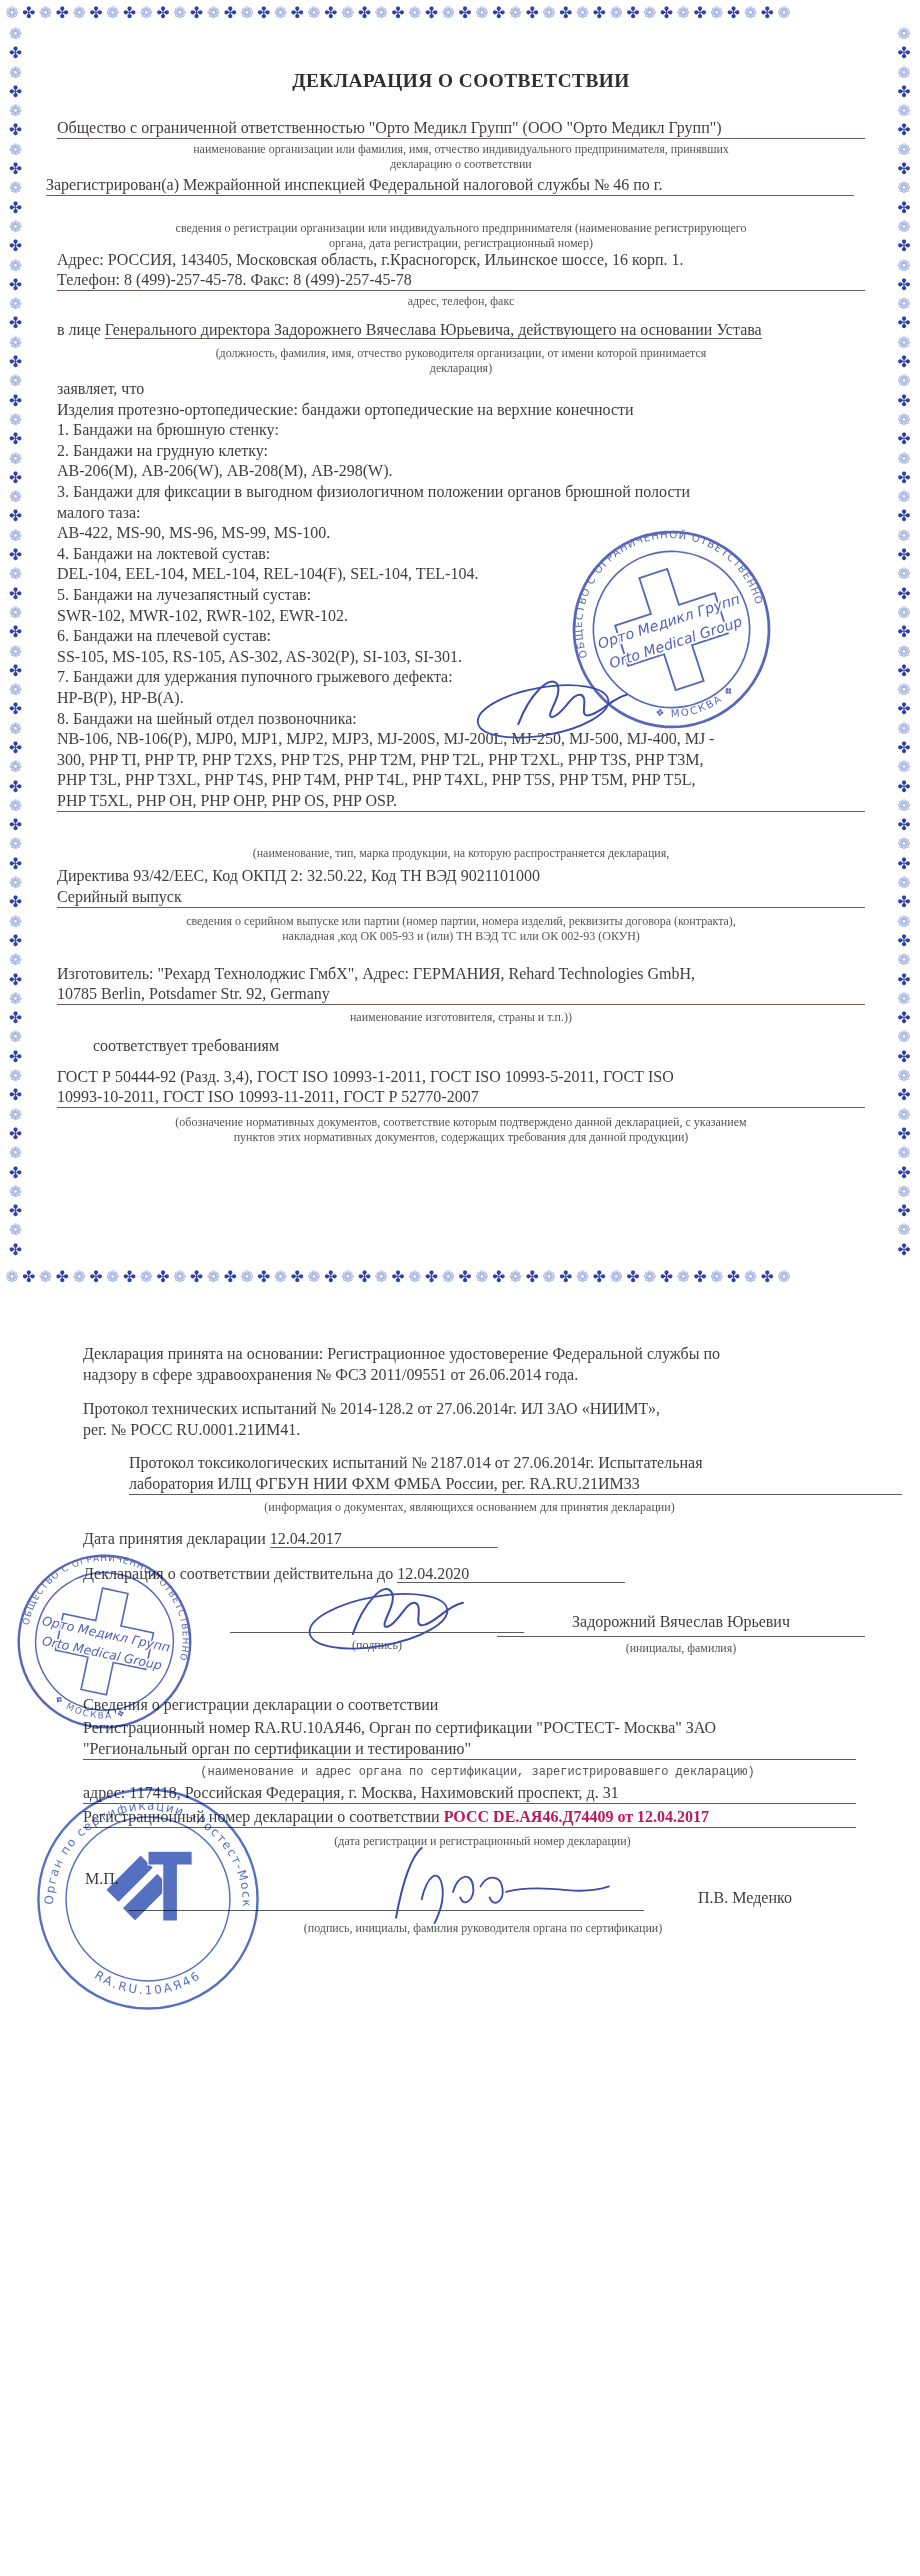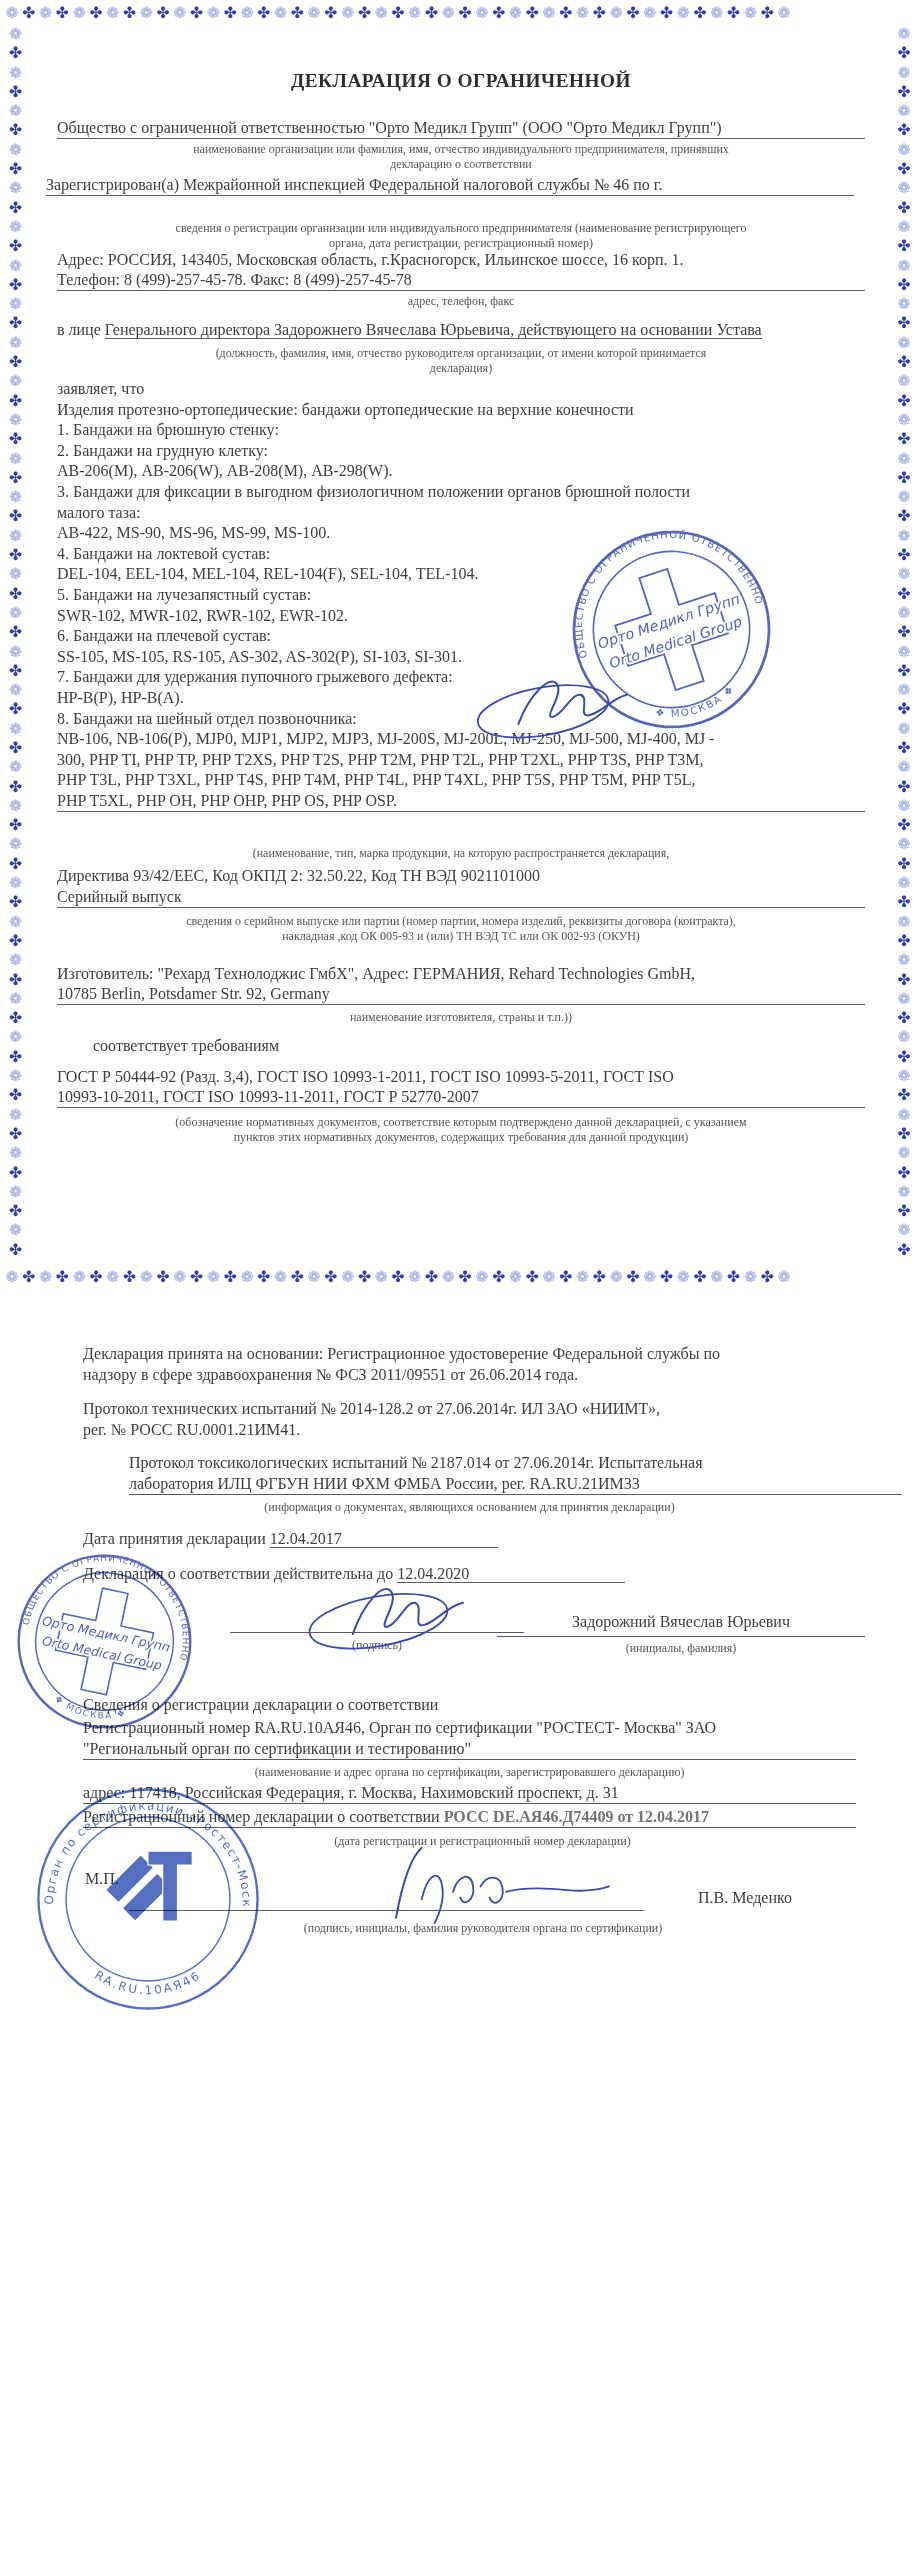--- a/index.html
+++ b/index.html
@@ -4,21 +4,21 @@
 <style>
   html,body{margin:0;padding:0;background:#ffffff;}
   body{width:920px;height:2576px;position:relative;font-family:"Liberation Serif", serif;color:#3c3c3c;overflow:hidden;}
   .abs{position:absolute;}
   .body-line{font-size:16px;line-height:20px;color:#3e3e42;}
   .flow{font-size:16px;line-height:20.6px;color:#3e3e42;}
   .caption{font-size:12px;line-height:15px;color:#55555a;text-align:center;}
   .title{font-size:19.3px;font-weight:bold;letter-spacing:0.5px;text-align:center;color:#2e2e33;}
   .ul{border-bottom:1.1px solid #6d5a5a;}
   .ul2{border-bottom:1.1px solid #5a5a66;}
-  .bold{font-weight:bold;color:#737373;}
+  .bold{font-weight:bold;color:#be185d;}
   .orn-h span,.orn-v span{font-size:15.6px;}
   .orn-h{letter-spacing:3.7px;white-space:nowrap;overflow:hidden;}
   .orn-v{width:20px;overflow:hidden;text-align:center;}
   .orn-v span{display:block;line-height:19.3px;}
   .g1{color:#93a4dd;}
   .g2{color:#3142a5;}
   .stamp{mix-blend-mode:multiply;opacity:.88;}
   svg text{font-family:"DejaVu Sans", sans-serif;}
   .sig path, .sig ellipse{stroke:#3d4cab;fill:none;stroke-linecap:round;}
 </style>
@@ -153,21 +153,21 @@
     <span class="g1">❁</span>
     <span class="g2">✤</span>
     <span class="g1">❁</span>
     <span class="g2">✤</span>
     <span class="g1">❁</span>
     <span class="g2">✤</span>
     <span class="g1">❁</span>
     <span class="g2">✤</span>
   </div>
 
-<div class="abs title" style="left:57px;top:70px;width:808px;">ДЕКЛАРАЦИЯ О ОГРАНИЧЕННОЙ</div>
+<div class="abs title" style="left:57px;top:70px;width:808px;">ДЕКЛАРАЦИЯ О СООТВЕТСТВИИ</div>
 
 <div class="abs body-line ul" style="left:57px;top:118px;width:808px;">Общество с ограниченной ответственностью "Орто Медикл Групп"  (ООО "Орто Медикл Групп")</div>
 <div class="abs caption" style="left:57px;top:142px;width:808px;">
   <div>наименование организации или фамилия, имя, отчество индивидуального предпринимателя, принявших</div>
   <div>декларацию о соответствии</div>
 </div>
 
 <div class="abs body-line ul" style="left:46px;top:175px;width:808px;">
   <div>Зарегистрирован(а) Межрайонной инспекцией Федеральной налоговой службы № 46 по г.</div>
 </div>
@@ -260,21 +260,21 @@
 
 <div class="abs body-line" style="left:497px;top:1612px;width:368px;text-align:center;">Задорожний Вячеслав Юрьевич</div>
 <div class="abs" style="left:497px;top:1636px;width:368px;border-top:1.1px solid #5a5a66;"></div>
 <div class="abs caption" style="left:497px;top:1641px;width:368px;">(инициалы, фамилия)</div>
 
 <div class="abs body-line" style="left:83px;top:1695px;width:773px;">Сведения о регистрации декларации о соответствии</div>
 <div class="abs body-line ul2" style="left:83px;top:1717px;width:773px;line-height:21px;">
   <div>Регистрационный номер RA.RU.10АЯ46, Орган по сертификации "РОСТЕСТ- Москва" ЗАО</div>
   <div>"Региональный орган по сертификации и тестированию"</div>
 </div>
-<div class="abs caption" style="left:83px;top:1765px;width:773px;">(наименование и адрес органа по сертификации, зарегистрировавшего декларацию)</div>
+<div class="abs caption" style="left:91px;top:1765px;width:773px;font-family:Liberation Mono, monospace;">(наименование и адрес органа по сертификации, зарегистрировавшего декларацию)</div>
 <div class="abs body-line ul2" style="left:83px;top:1783px;width:773px;">адрес: 117418, Российская Федерация, г. Москва, Нахимовский проспект, д. 31</div>
 <div class="abs body-line ul2" style="left:83px;top:1807px;width:773px;"><span>Регистрационный номер декларации о соответствии </span><span class="bold">РОСС DE.АЯ46.Д74409 от 12.04.2017</span></div>
 <div class="abs caption" style="left:96px;top:1834px;width:773px;">(дата регистрации и регистрационный номер декларации)</div>
 
 <div class="abs body-line" style="left:85px;top:1869px;">М.П.</div>
 <div class="abs" style="left:129px;top:1910px;width:515px;border-top:1.1px solid #5a5a66;"></div>
 <div class="abs body-line" style="left:644px;top:1888px;width:202px;text-align:center;">П.В. Меденко</div>
 <div class="abs caption" style="left:230px;top:1921px;width:506px;">(подпись, инициалы, фамилия руководителя органа по сертификации)</div>
 
 <svg class="abs stamp" style="left:563px;top:521px;" width="217" height="217" viewBox="-118 -118 236 236">

